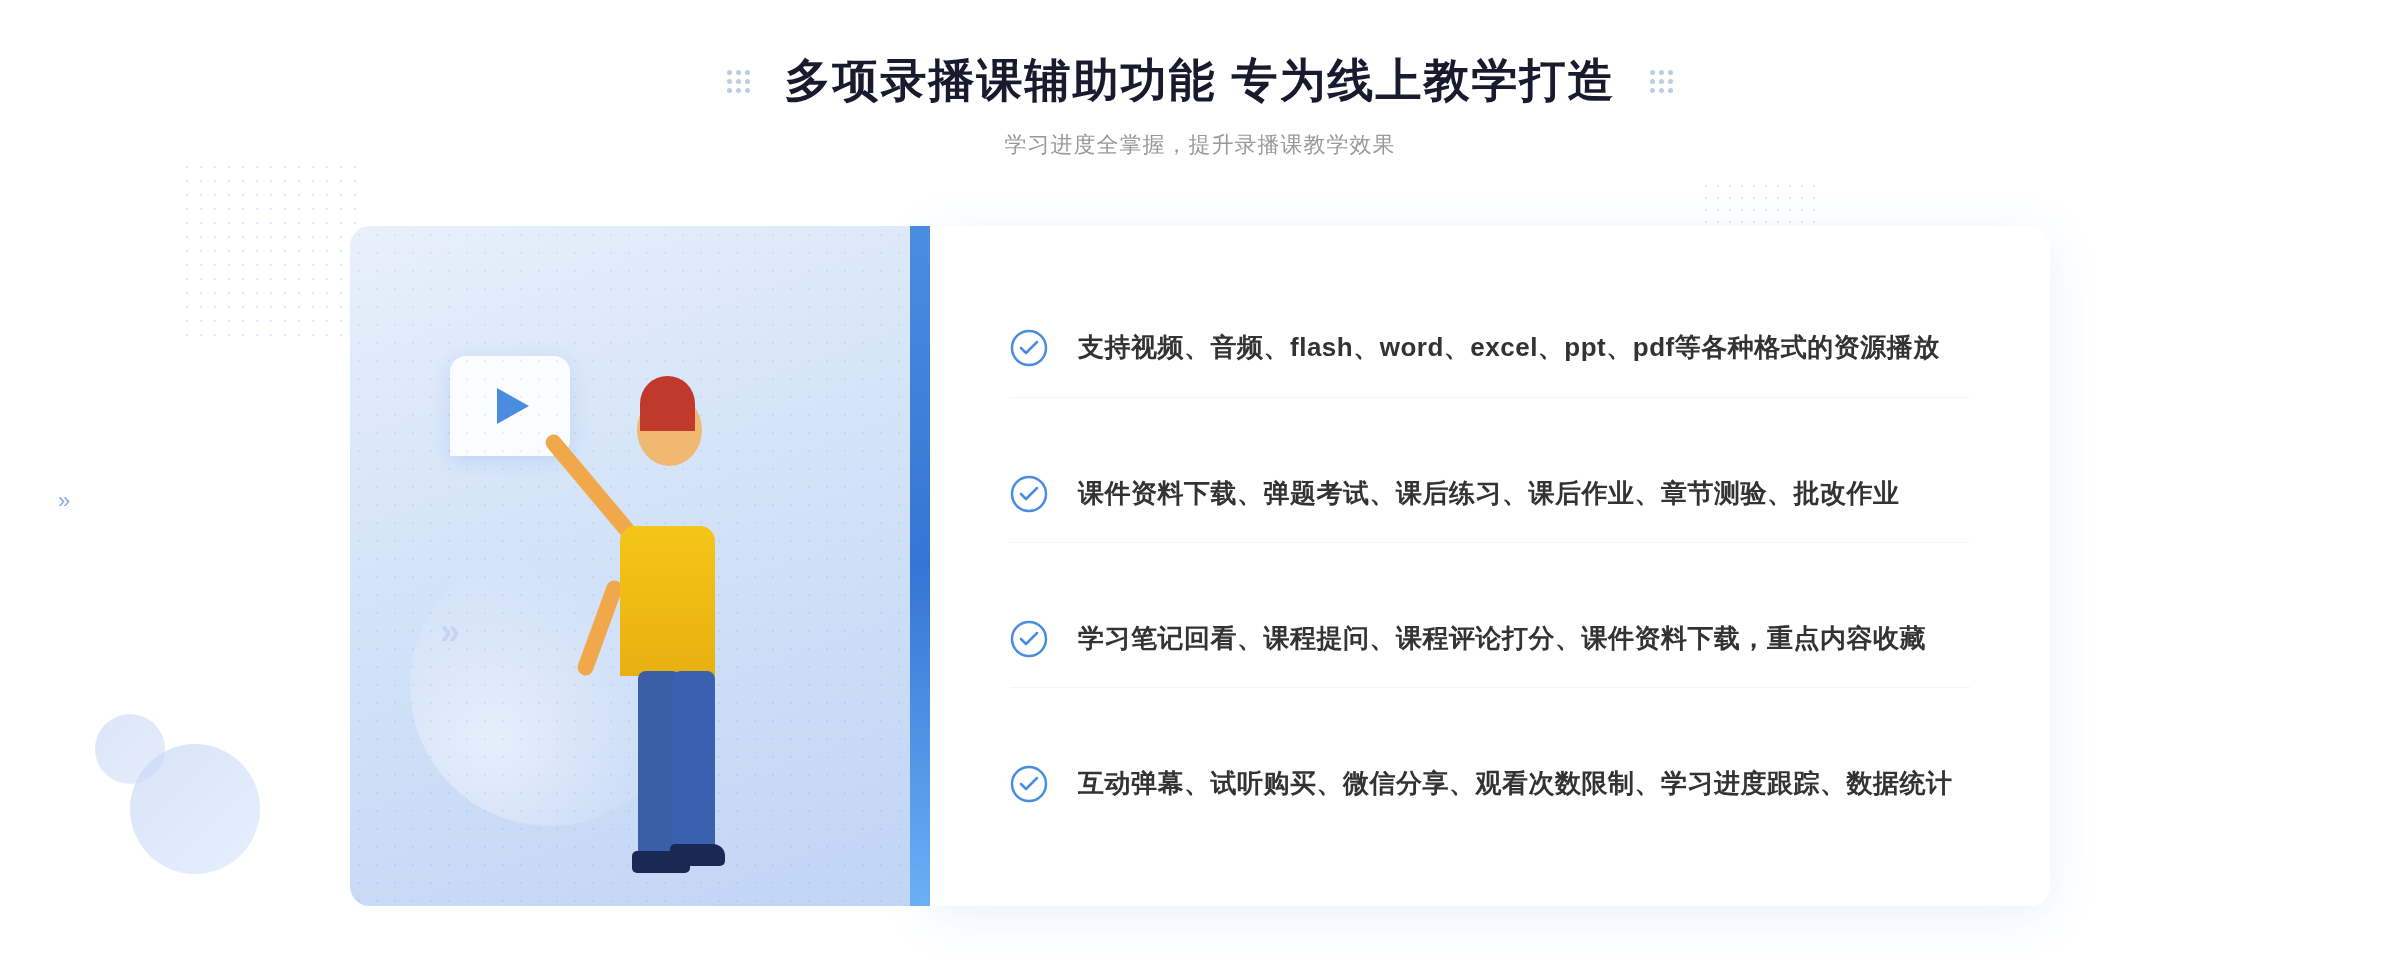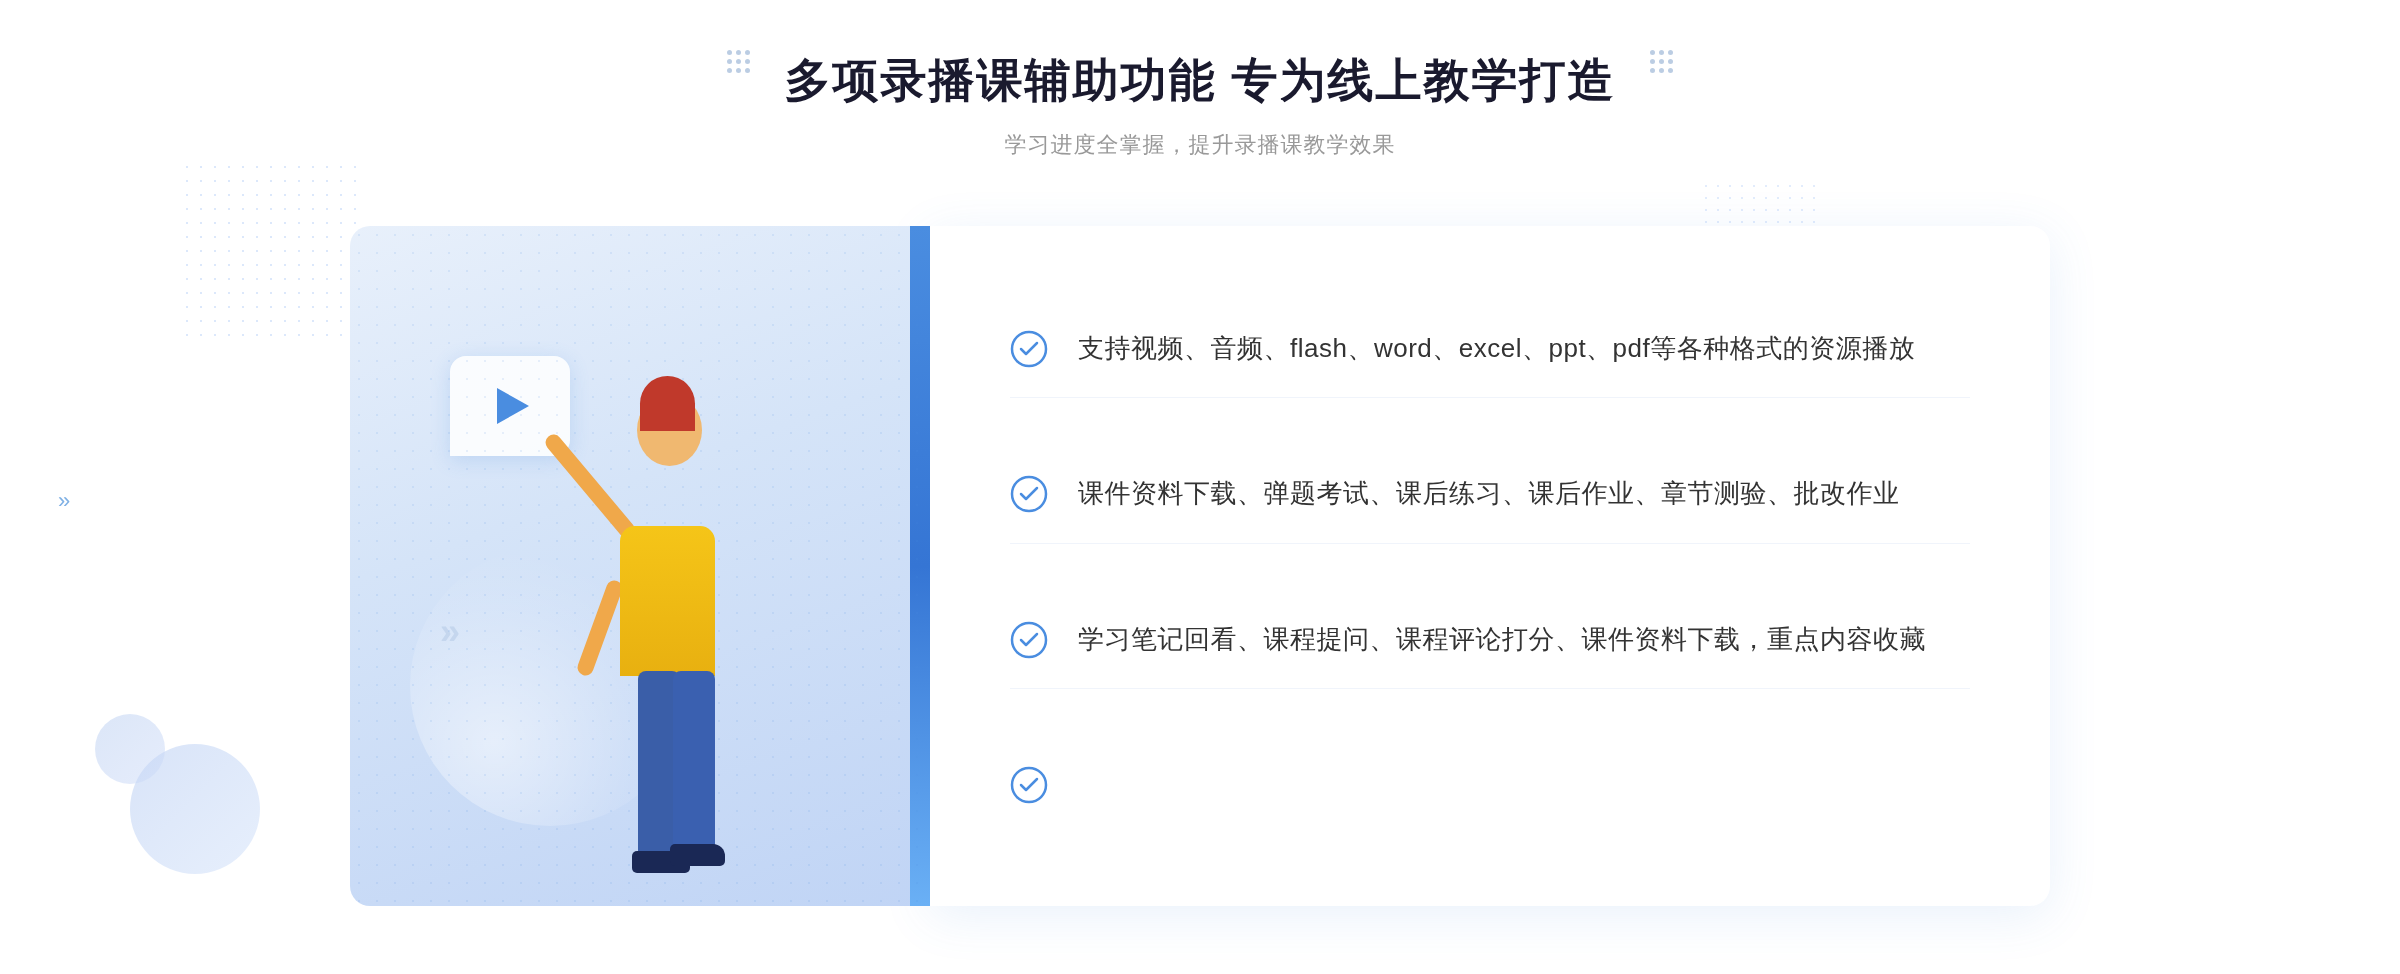--- a/index.html
+++ b/index.html
@@ -104,20 +104,21 @@
     .arrow-chevron {
       color: #4a90d9;
       font-size: 22px;
       line-height: 1;
       opacity: 0.7;
     }
 
     
     .title-decorator {
       display: flex;
+      align-items: center;
       gap: 35px;
       margin-bottom: 6px;
     }
 
     .dots-icon {
       display: flex;
       flex-direction: column;
       gap: 4px;
       opacity: 0.5;
     }
@@ -258,20 +259,21 @@
     .check-icon svg {
       width: 38px;
       height: 38px;
     }
 
     .feature-text {
       font-size: 26px;
       color: #333;
       line-height: 1.6;
       letter-spacing: 0.5px;
+      font-weight: bold;
     }
   </style>
 </head>
 <body>
 
 <div class="page-container">
 
   <div class="bg-dots-left"></div>
   <div class="bg-dots-right"></div>
   <div class="bg-dots-bottom"></div>
@@ -395,18 +397,19 @@
         <span class="feature-text">学习笔记回看、课程提问、课程评论打分、课件资料下载，重点内容收藏</span>
       </div>
 
       <div class="feature-item">
         <div class="check-icon">
           <svg viewBox="0 0 38 38" fill="none" xmlns="http://www.w3.org/2000/svg">
             <circle cx="19" cy="19" r="17" stroke="#4a8de0" stroke-width="2.5"></circle>
             <polyline points="11,19 16,24 27,13" stroke="#4a8de0" stroke-width="2.5" stroke-linecap="round" stroke-linejoin="round"></polyline>
           </svg>
         </div>
+        <span class="feature-text">互动弹幕、试听购买、微信分享、观看次数限制、学习进度跟踪、数据统计</span>
       </div>
 
     </div>
   </div>
 
 </div>
 
 </body></html>

